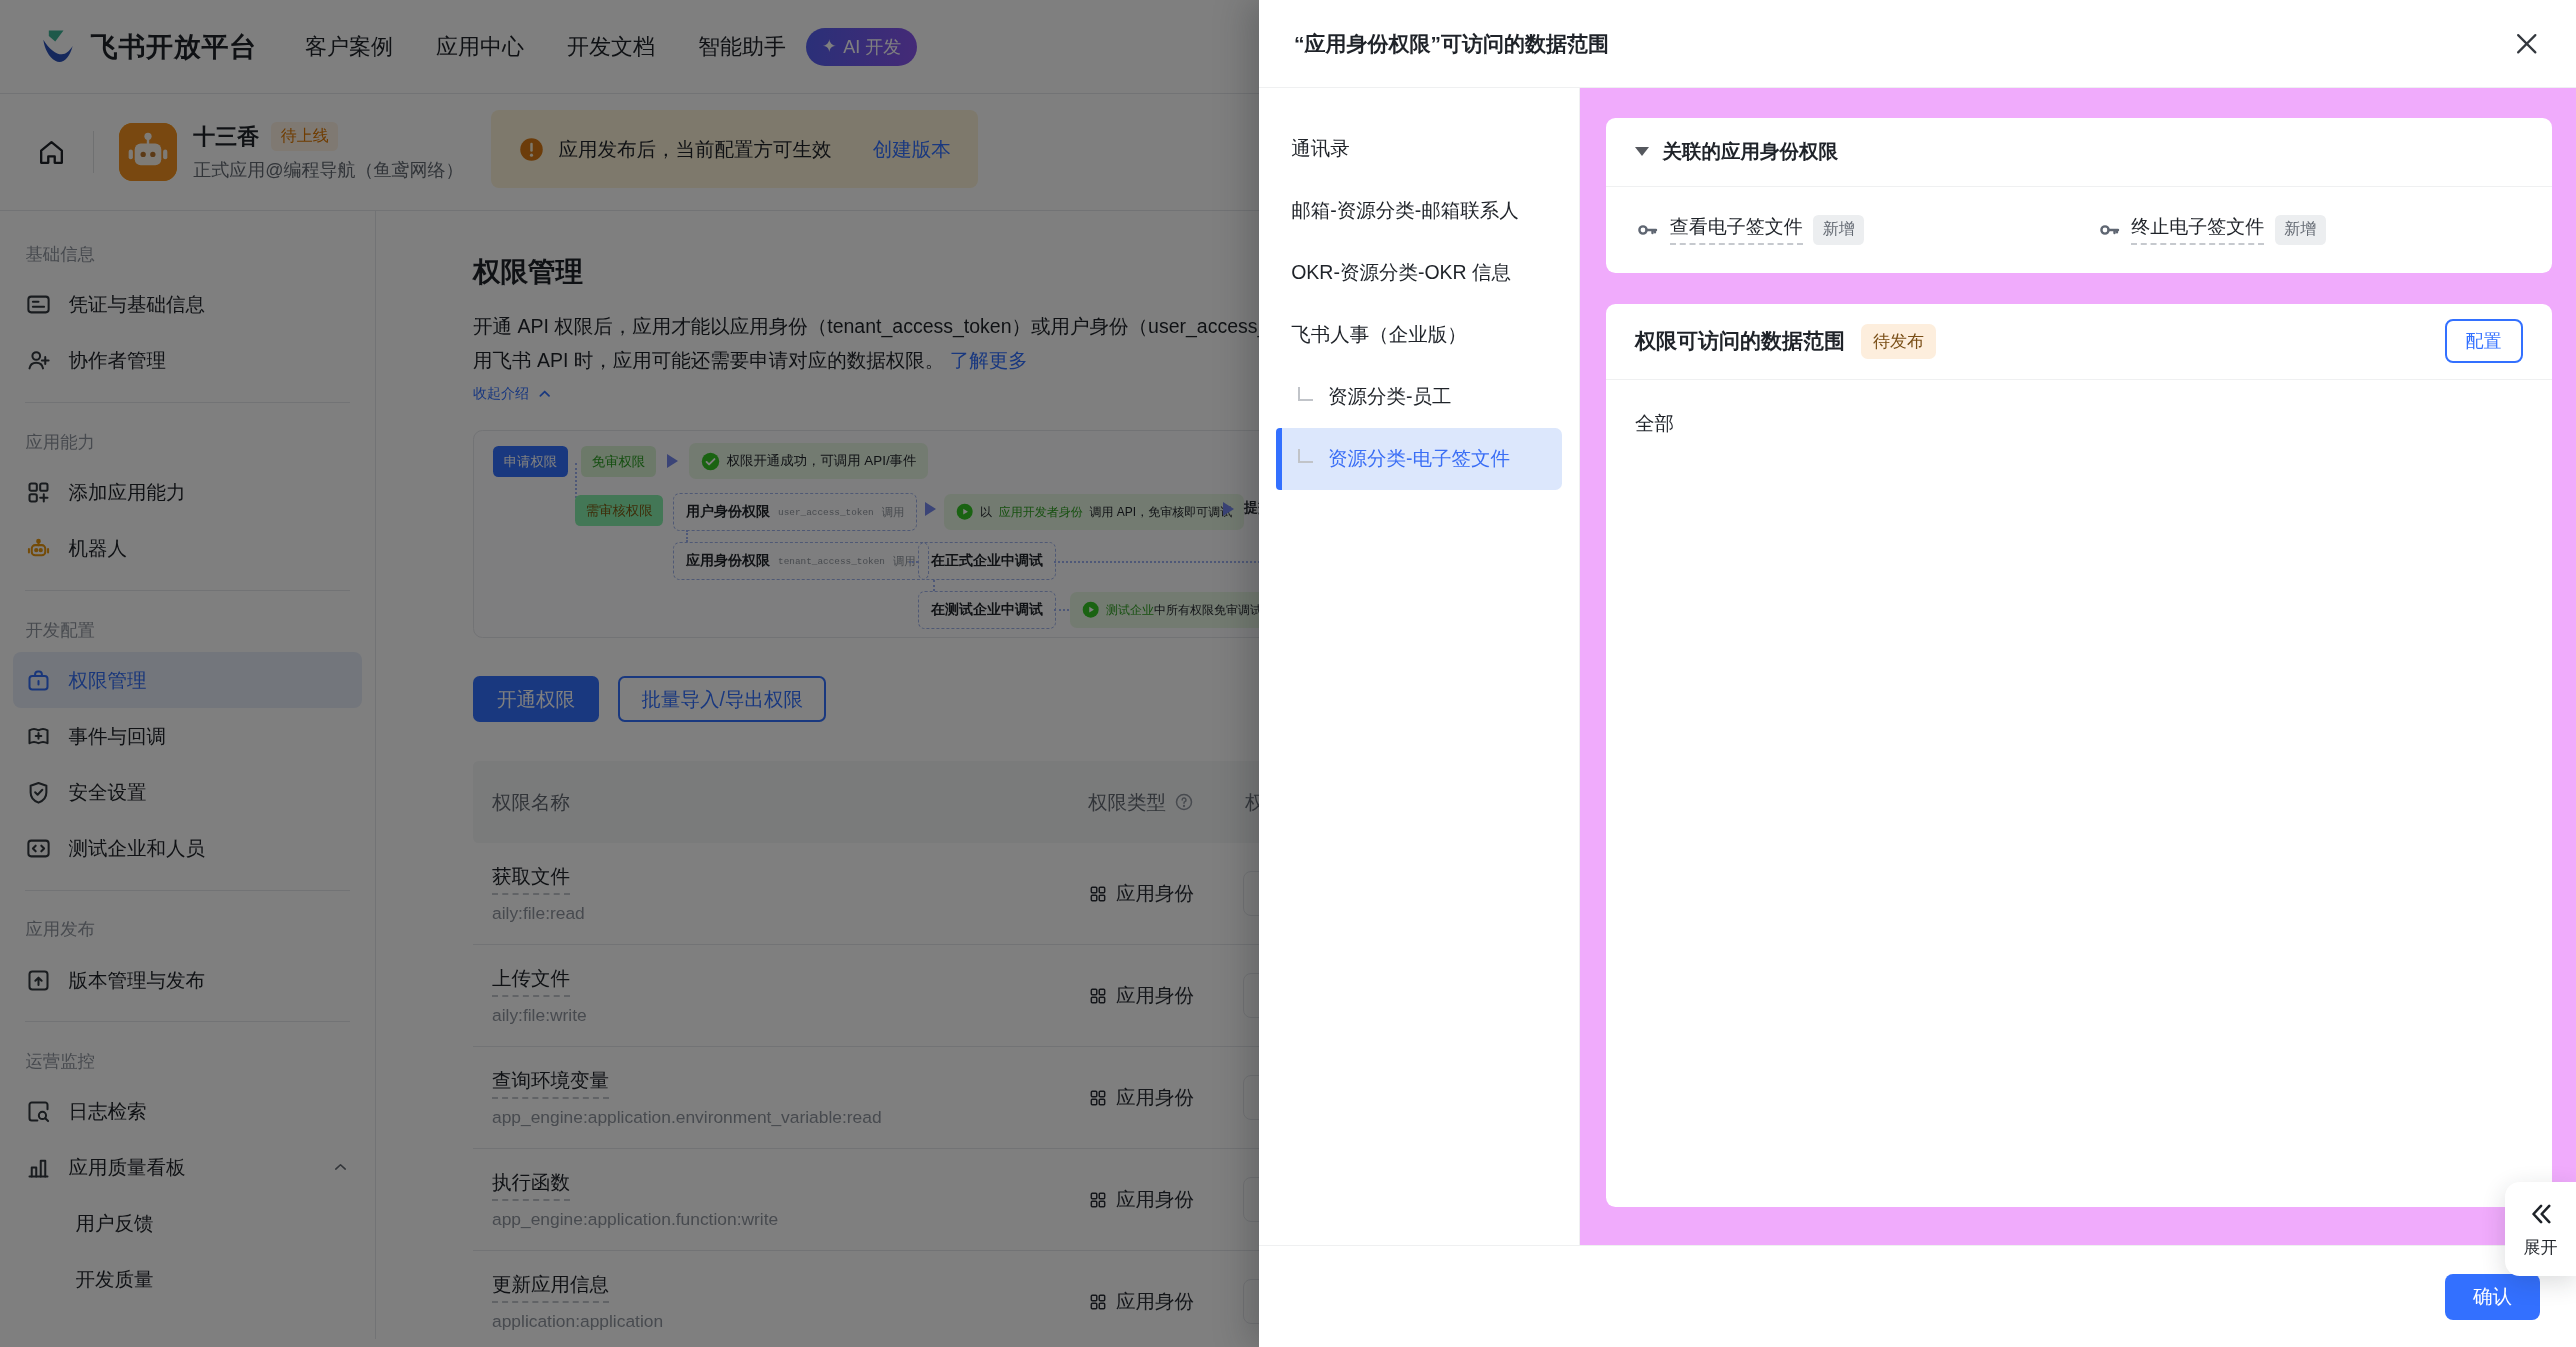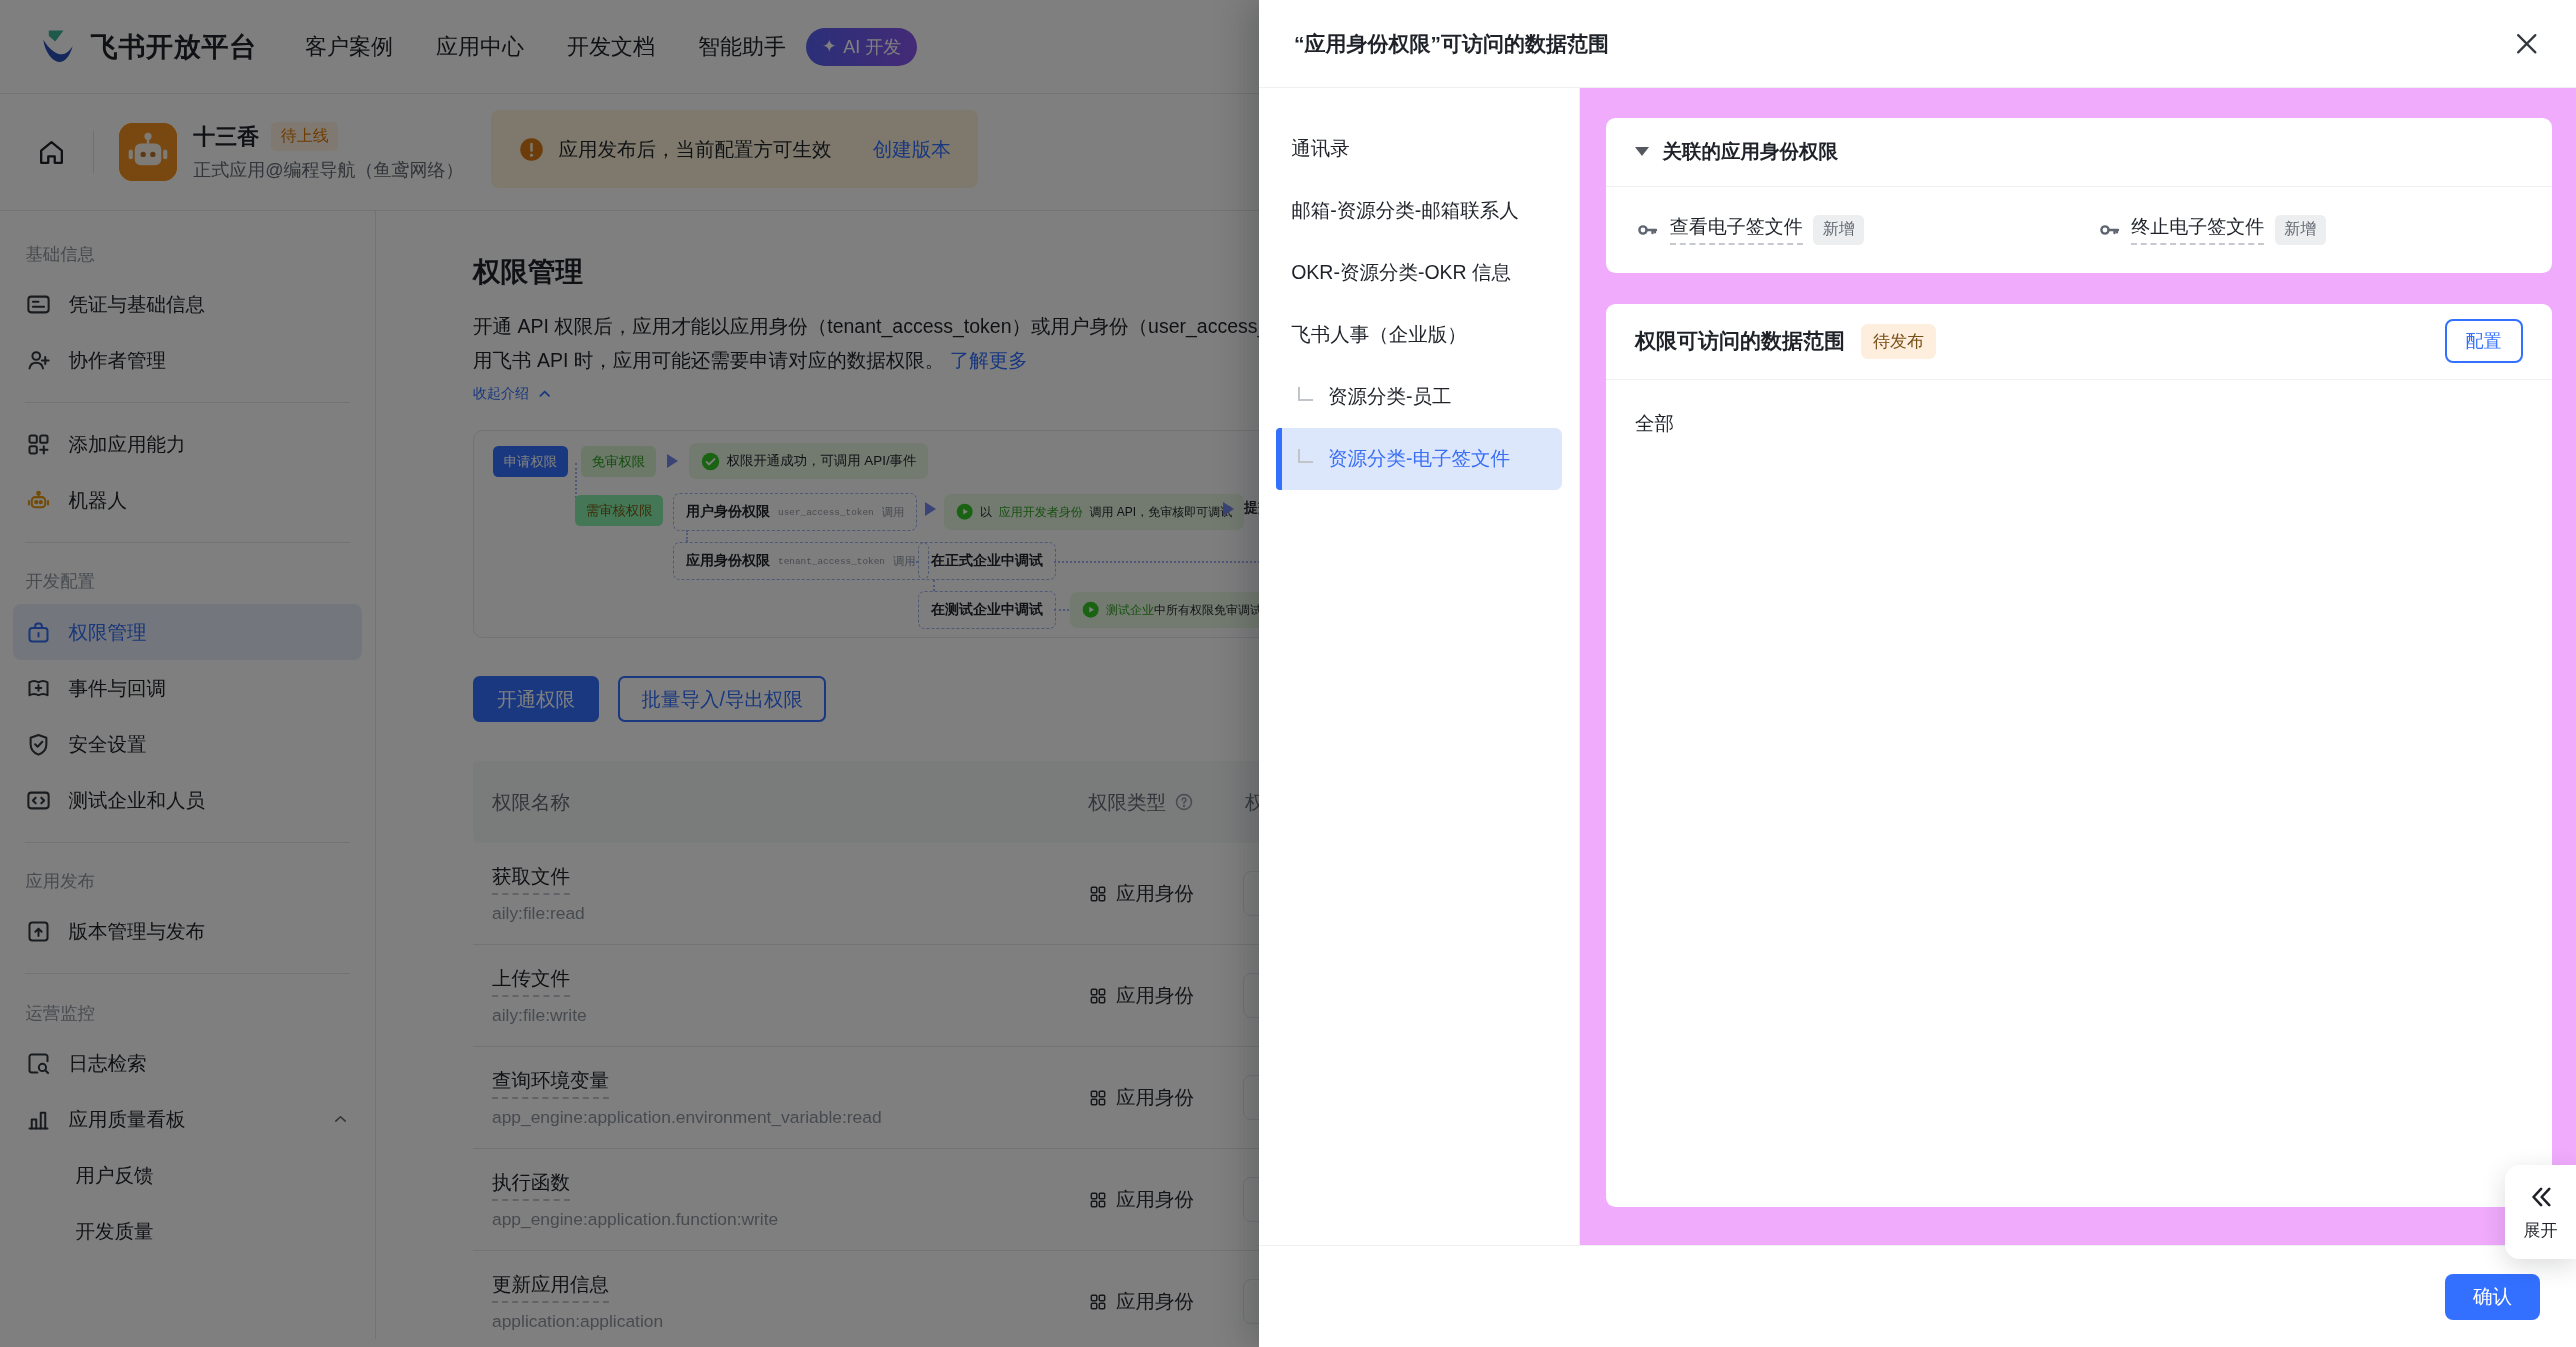--- a/index.html
+++ b/index.html
@@ -128,21 +128,21 @@
   .c2head{height:75px;display:flex;align-items:center;padding:0 29.5px;gap:16px}
   .c2title{font-size:21px;font-weight:600}
   .pubtag{background:#fdeedd;color:#794e16;font-size:17px;padding:6px 12px;border-radius:6.7px}
   .cfgbtn{margin-left:auto;border:2px solid #3370ff;color:#3370ff;background:#fff;font-size:18px;
           padding:8px 19px;border-radius:8px;cursor:pointer;font-family:inherit}
   .c2body{padding:29.5px 29.5px;font-size:19.5px}
   .dfoot{flex:0 0 101px;border-top:1.3px solid #eff0f1;display:flex;align-items:center;
          justify-content:flex-end;padding-right:36px}
   .confirmbtn{background:#3370ff;color:#fff;font-size:19.5px;height:46px;padding:0 28px;border:none;
               border-radius:8px;cursor:pointer;font-family:inherit}
-  .expandtab{position:absolute;right:0;bottom:88px;width:71px;height:94px;background:#fff;
+  .expandtab{position:absolute;right:0;bottom:71px;width:71px;height:94px;background:#fff;
              border-radius:14.8px 0 0 14.8px;box-shadow:0 6.7px 24px rgba(31,35,41,.16);
              display:flex;flex-direction:column;align-items:center;justify-content:center;gap:8px;z-index:60;cursor:pointer}
   .expandlbl{font-size:17px;color:#1f2329}
 </style>
 </head>
 <body>
 
 <div class="app">
 
   <div class="navbar">
@@ -211,20 +211,21 @@
     </div>
     <div class="sitem">
       <svg class="icn" viewBox="0 0 24 24" fill="none" stroke="currentColor" stroke-width="1.8" stroke-linecap="round">
           <circle cx="10" cy="8" r="3.4"></circle>
           <path d="M4 19c.6-3.4 3-5 6-5s5.4 1.6 6 5"></path>
           <path d="M18 9v6M15 12h6"></path>
         </svg>
       <span>协作者管理</span>
     </div>
     <hr class="sdiv">
+    <div class="sec-title">应用能力</div>
     <div class="sitem">
       <svg class="icn" viewBox="0 0 24 24" fill="none" stroke="currentColor" stroke-width="1.8" stroke-linecap="round">
           <rect x="4" y="4" width="6.5" height="6.5" rx="1.5"></rect>
           <rect x="4" y="13.5" width="6.5" height="6.5" rx="1.5"></rect>
           <rect x="13.5" y="4" width="6.5" height="6.5" rx="1.5"></rect>
           <path d="M16.7 13.5v6.5M13.5 16.7H20"></path>
         </svg>
       <span>添加应用能力</span>
     </div>
     <div class="sitem">

